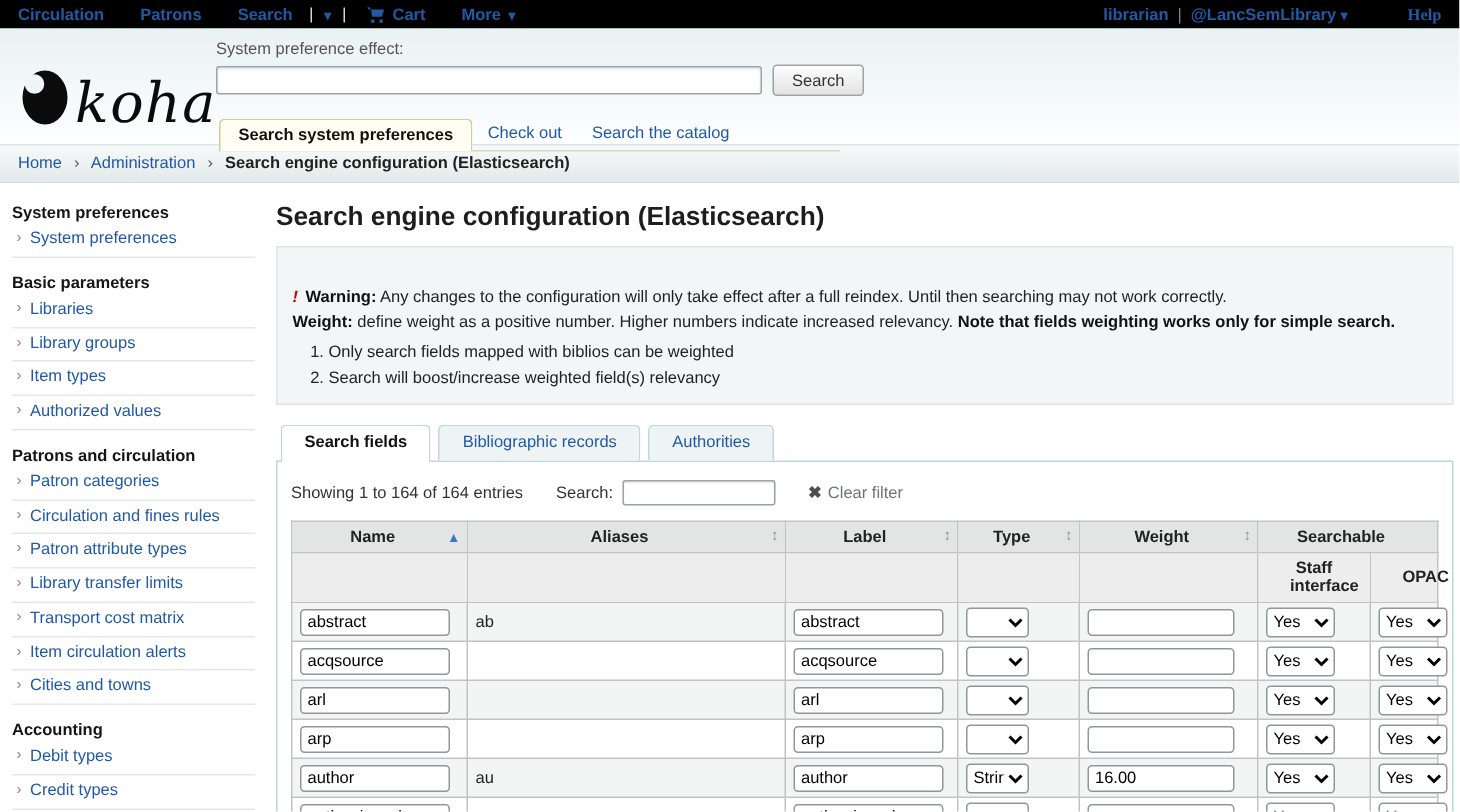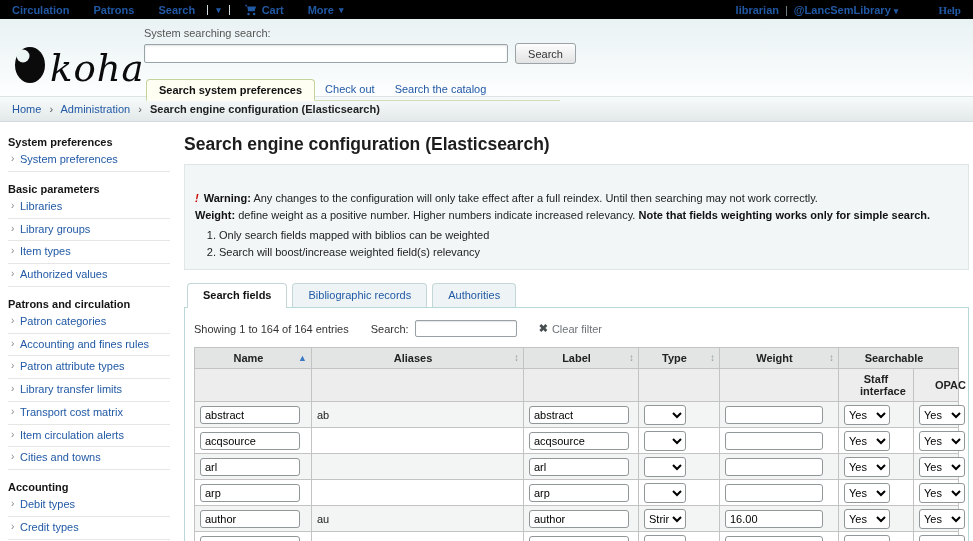--- a/index.html
+++ b/index.html
@@ -149,21 +149,21 @@
 <div id="header">
   <div id="logo">
     <svg width="38" height="48" viewBox="0 0 38 48">
       <ellipse cx="20" cy="26" rx="15" ry="18" fill="#0b0b0b"></ellipse>
       <circle cx="13" cy="17" r="6.5" fill="#eef5f5"></circle>
       <path d="M13 10 q 9 -4 14 4 q -8 -5 -14 -4z" fill="#0b0b0b"></path>
     </svg>
     <span class="koha-word">koha</span>
   </div>
   <div id="searchblock">
-    <div class="lbl">System searching search:</div>
+    <div class="lbl">System preference effect:</div>
     <input id="prefsearch" type="text" style="">
     <button id="searchbtn">Search</button>
   </div>
   <div id="headtabs">
     <a class="htab-active">Search system preferences</a>
     <a class="htab">Check out</a>
     <a class="htab">Search the catalog</a>
   </div>
 </div>
 
@@ -182,21 +182,21 @@
     <a class="sb-item"><span class="arr">›</span><span>System preferences</span></a>
 
     <div class="sb-head">Basic parameters</div>
     <a class="sb-item"><span class="arr">›</span><span>Libraries</span></a>
     <a class="sb-item"><span class="arr">›</span><span>Library groups</span></a>
     <a class="sb-item"><span class="arr">›</span><span>Item types</span></a>
     <a class="sb-item"><span class="arr">›</span><span>Authorized values</span></a>
 
     <div class="sb-head">Patrons and circulation</div>
     <a class="sb-item"><span class="arr">›</span><span>Patron categories</span></a>
-    <a class="sb-item"><span class="arr">›</span><span>Accounting and fines rules</span></a>
+    <a class="sb-item"><span class="arr">›</span><span>Circulation and fines rules</span></a>
     <a class="sb-item"><span class="arr">›</span><span>Patron attribute types</span></a>
     <a class="sb-item"><span class="arr">›</span><span>Library transfer limits</span></a>
     <a class="sb-item"><span class="arr">›</span><span>Transport cost matrix</span></a>
     <a class="sb-item"><span class="arr">›</span><span>Item circulation alerts</span></a>
     <a class="sb-item"><span class="arr">›</span><span>Cities and towns</span></a>
 
     <div class="sb-head">Accounting</div>
     <a class="sb-item"><span class="arr">›</span><span>Debit types</span></a>
     <a class="sb-item"><span class="arr">›</span><span>Credit types</span></a>
 

